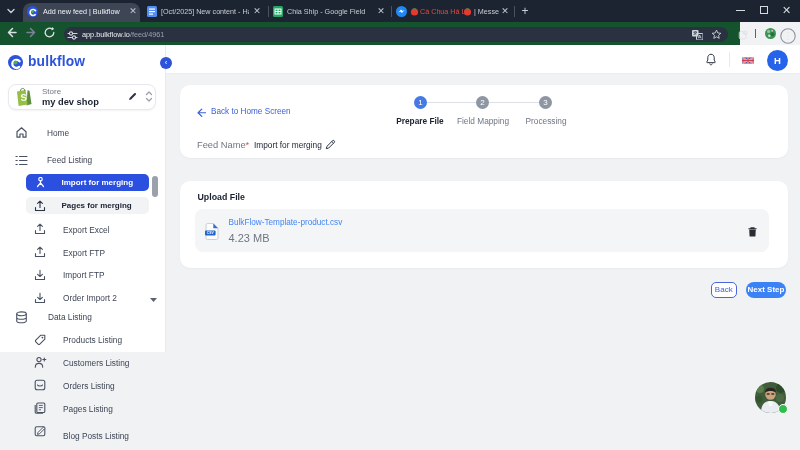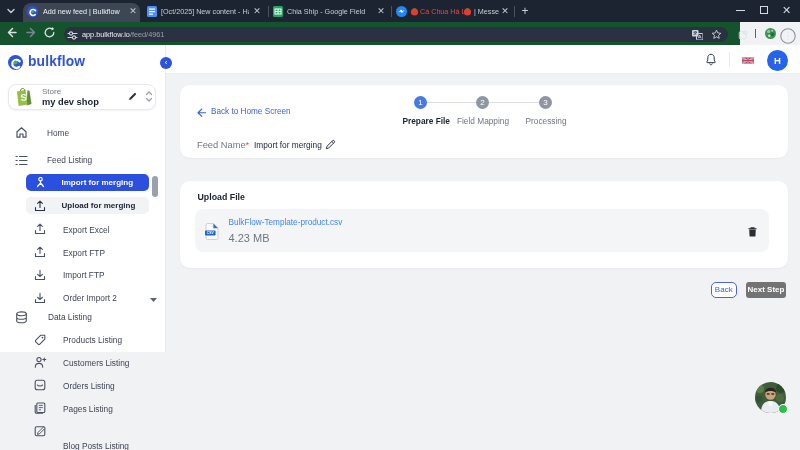--- a/index.html
+++ b/index.html
@@ -160,21 +160,21 @@
         <circle cx="5.5" cy="2.2" r="1.7" fill="none" stroke="#fff" stroke-width="1.2"></circle>
         <path d="M5.5 4 V6 M5.5 6 L2.5 9.5 M5.5 6 L8.5 9.5" stroke="#fff" stroke-width="1.2" fill="none" stroke-linecap="round"></path>
       </svg>
   <div class="mi-text" style="left:61.5px;top:132.5px;color:#fff;font-weight:bold;font-size:8px">Import for merging</div>
   <div class="abs" style="left:152px;top:131px;width:6px;height:21px;background:#9aa1ac;border-radius:3px"></div>
   <div class="abs" style="left:26px;top:151.5px;width:123px;height:17.5px;background:#f2f3f5;border-radius:5px"></div>
   <svg class="abs" style="left:34px;top:154.5px" width="12" height="12" viewBox="0 0 12 12">
         <path d="M6 1.2 V7.5 M3.6 3.4 L6 1.2 L8.4 3.4" stroke="#2b3340" stroke-width="1.1" fill="none" stroke-linecap="round" stroke-linejoin="round"></path>
         <path d="M1.5 7.5 V10.5 H10.5 V7.5" stroke="#2b3340" stroke-width="1.1" fill="none" stroke-linecap="round" stroke-linejoin="round"></path>
       </svg>
-  <div class="mi-text" style="left:61.5px;top:155.5px;font-weight:bold;color:#202737;font-size:8px">Upload for merging</div>
+  <div class="mi-text" style="left:61.5px;top:155.5px;font-weight:bold;color:#202737;font-size:8px">Pages for merging</div>
   <svg class="abs" style="left:34px;top:178px" width="12" height="12" viewBox="0 0 12 12">
         <path d="M6 1.2 V7.5 M3.6 3.4 L6 1.2 L8.4 3.4" stroke="#4a5262" stroke-width="1.1" fill="none" stroke-linecap="round" stroke-linejoin="round"></path>
         <path d="M1.5 7.5 V10.5 H10.5 V7.5" stroke="#4a5262" stroke-width="1.1" fill="none" stroke-linecap="round" stroke-linejoin="round"></path>
       </svg>
   <div class="mi-text" style="left:63px;top:179.5px">Export Excel</div>
   <svg class="abs" style="left:34px;top:201.3px" width="12" height="12" viewBox="0 0 12 12">
         <path d="M6 1.2 V7.5 M3.6 3.4 L6 1.2 L8.4 3.4" stroke="#4a5262" stroke-width="1.1" fill="none" stroke-linecap="round" stroke-linejoin="round"></path>
         <path d="M1.5 7.5 V10.5 H10.5 V7.5" stroke="#4a5262" stroke-width="1.1" fill="none" stroke-linecap="round" stroke-linejoin="round"></path>
       </svg>
   <div class="mi-text" style="left:63px;top:202.8px">Export FTP</div>
@@ -215,21 +215,21 @@
   <svg class="abs" style="left:34px;top:357.3px" width="12" height="12" viewBox="0 0 12 12">
         <rect x="2.8" y="1" width="8" height="9.5" rx="1" fill="none" stroke="#4a5262" stroke-width="1.1"></rect>
         <path d="M4.8 3.4 H8.8 M4.8 5.6 H8.8 M4.8 7.8 H7" stroke="#4a5262" stroke-width="0.9"></path>
         <path d="M1.2 3 V10 A1.3 1.3 0 0 0 2.5 11.3 H9" fill="none" stroke="#4a5262" stroke-width="1.1"></path>
       </svg>
   <div class="mi-text" style="left:63px;top:358.5px">Pages Listing</div>
   <svg class="abs" style="left:34px;top:380.4px" width="12" height="12" viewBox="0 0 12 12">
         <rect x="1.2" y="1.8" width="9.6" height="9" rx="1.5" fill="none" stroke="#4a5262" stroke-width="1.1"></rect>
         <path d="M4 7.5 L9.3 2.2 A1 1 0 0 1 10.7 3.6 L5.4 8.9 L3.5 9.4 Z" fill="#fff" stroke="#4a5262" stroke-width="1"></path>
       </svg>
-  <div class="mi-text" style="left:63px;top:396px">Blog Posts Listing</div>
+  <div class="mi-text" style="left:63px;top:386px">Blog Posts Listing</div>
 </div>
 
 <div id="content">
   <div id="apphead">
     <svg class="abs" style="left:538px;top:7px" width="14" height="15" viewBox="0 0 24 24">
           <path d="M12 3 C8.5 3 6.5 5.6 6.5 9 V13 L4.8 16.2 A0.8 0.8 0 0 0 5.5 17.4 H18.5 A0.8 0.8 0 0 0 19.2 16.2 L17.5 13 V9 C17.5 5.6 15.5 3 12 3 Z" fill="none" stroke="#2b3340" stroke-width="1.7" stroke-linejoin="round"></path>
           <path d="M10 19.5 C10.4 20.6 11.1 21.2 12 21.2 C12.9 21.2 13.6 20.6 14 19.5" fill="none" stroke="#2b3340" stroke-width="1.7" stroke-linecap="round"></path>
         </svg>
     <div class="abs" style="left:563px;top:7px;width:1px;height:15px;background:#e7e9ee"></div>
     <svg class="abs" style="left:576px;top:11.5px" width="12" height="7" viewBox="0 0 60 30">
@@ -244,21 +244,21 @@
   <div class="card" style="left:14px;top:40px;width:608px;height:73px"></div>
   <svg class="abs" style="left:30.5px;top:63px" width="9.5" height="9.5" viewBox="0 0 13 13">
         <path d="M6.5 1.5 L1.5 6.5 L6.5 11.5 M1.5 6.5 H12.5" stroke="#3d62d8" stroke-width="1.7" fill="none" stroke-linecap="round" stroke-linejoin="round"></path>
       </svg>
   <div class="abs" style="left:45px;top:62px;font-size:8.2px;color:#3d62d8">Back to Home Screen</div>
   <div class="abs" style="left:248px;top:50.5px;width:13px;height:13px;border-radius:50%;background:#4679e2;color:#fff;font-size:8px;line-height:13px;text-align:center">1</div>
   <div class="abs" style="left:261px;top:56.5px;width:49px;height:1.5px;background:#dcdfe5"></div>
   <div class="abs" style="left:310px;top:50.5px;width:13px;height:13px;border-radius:50%;background:#8e96a3;color:#fff;font-size:8px;line-height:13px;text-align:center">2</div>
   <div class="abs" style="left:323px;top:56.5px;width:50px;height:1.5px;background:#dcdfe5"></div>
   <div class="abs" style="left:373px;top:50.5px;width:13px;height:13px;border-radius:50%;background:#8e96a3;color:#fff;font-size:8px;line-height:13px;text-align:center">3</div>
-  <div class="abs" style="left:224px;top:71px;width:60px;font-size:8.3px;font-weight:bold;color:#1a2230;text-align:right">Prepare File</div>
+  <div class="abs" style="left:224px;top:71px;width:60px;font-size:8.3px;font-weight:bold;color:#1a2230;text-align:center">Prepare File</div>
   <div class="abs" style="left:282px;top:71px;width:70px;font-size:8.3px;color:#6e7683;text-align:center">Field Mapping</div>
   <div class="abs" style="left:350px;top:71px;width:60px;font-size:8.3px;color:#6e7683;text-align:center">Processing</div>
   <div class="abs" style="left:31px;top:94.5px;font-size:9.3px;color:#6e7683">Feed Name<span style="color:#e4504a">*</span></div>
   <div class="abs" style="left:88px;top:95px;font-size:8.3px;color:#1a2230">Import for merging</div>
   <svg class="abs" style="left:159px;top:94px" width="11" height="11" viewBox="0 0 11 11">
         <path d="M1.3 9.7 L1.9 7.4 L7.5 1.8 A1.1 1.1 0 0 1 9.2 3.5 L3.6 9.1 Z M6.8 2.5 L8.5 4.2" fill="none" stroke="#2b3340" stroke-width="1"></path>
       </svg>
   <div class="card" style="left:14px;top:135.5px;width:608px;height:87px"></div>
   <div class="abs" style="left:31.5px;top:146.5px;font-size:8.8px;font-weight:bold;color:#1a2230">Upload File</div>
   <div class="abs" style="left:29px;top:164px;width:574px;height:42.5px;background:#f4f5f6;border-radius:8px"></div>
@@ -268,21 +268,21 @@
         <rect x="0" y="7.6" width="10.6" height="4.8" rx="0.8" fill="#1f64c8"></rect>
         <text x="5.3" y="11.3" text-anchor="middle" font-family="Liberation Sans" font-size="3.4" font-weight="bold" fill="#fff">CSV</text>
       </svg>
   <div class="abs" style="left:62.5px;top:173px;font-size:8.2px;color:#4285f4">BulkFlow-Template-product.csv</div>
   <div class="abs" style="left:62.5px;top:187px;font-size:11px;color:#6e7683">4.23 MB</div>
   <svg class="abs" style="left:582px;top:181.5px" width="9" height="10" viewBox="0 0 9 10">
         <path d="M0.4 1.8 H8.6 M3 1.8 V0.7 H6 V1.8" stroke="#2a2e34" stroke-width="1.1" fill="none"></path>
         <path d="M1.2 2.6 H7.8 L7.4 9.4 H1.6 Z" fill="#2a2e34"></path>
       </svg>
   <div class="abs" style="left:545px;top:236.5px;width:25.5px;height:16px;border:1px solid #4a66da;border-radius:5px;background:#fff;color:#3d62d8;font-size:8px;font-weight:normal;line-height:14px;text-align:center">Back</div>
-  <div class="abs" style="left:580px;top:236.5px;width:40px;height:16px;border-radius:3px;background:#737373;color:#fff;font-size:8px;font-weight:bold;line-height:16px;text-align:center">Next Step</div>
+  <div class="abs" style="left:580px;top:236.5px;width:40px;height:16px;border-radius:8px;background:#3b82f6;color:#fff;font-size:8px;font-weight:bold;line-height:16px;text-align:center">Next Step</div>
   <svg class="abs" style="left:589px;top:337px" width="31" height="31" viewBox="0 0 31 31">
     <defs>
           <clipPath id="av">
             <circle cx="15.5" cy="15.5" r="15.5"></circle>
           </clipPath>
         </defs>
     <g clip-path="url(#av)">
       <rect width="31" height="31" fill="#3f5d3a"></rect>
       <circle cx="5" cy="7" r="4" fill="#5a7d4e"></circle>
           <circle cx="26" cy="6" r="5" fill="#2e4a2b"></circle>

